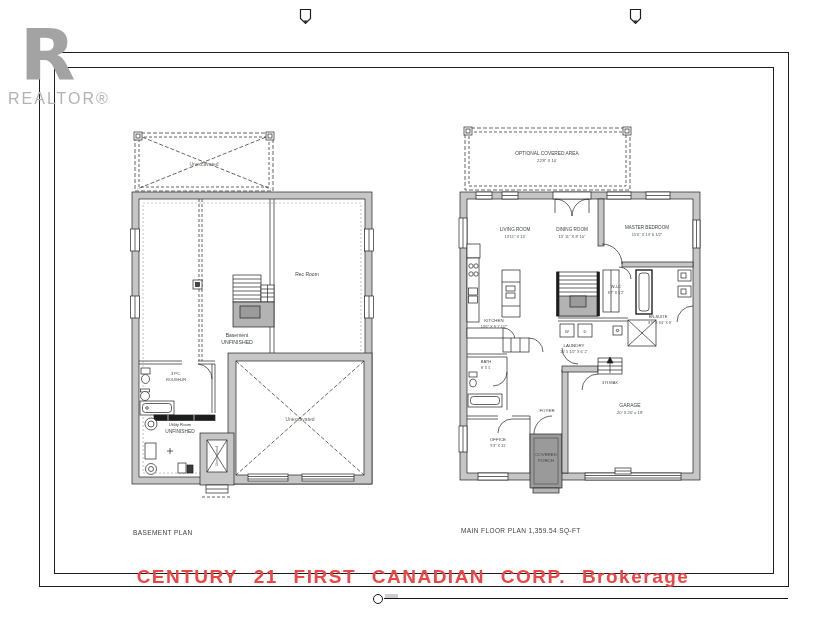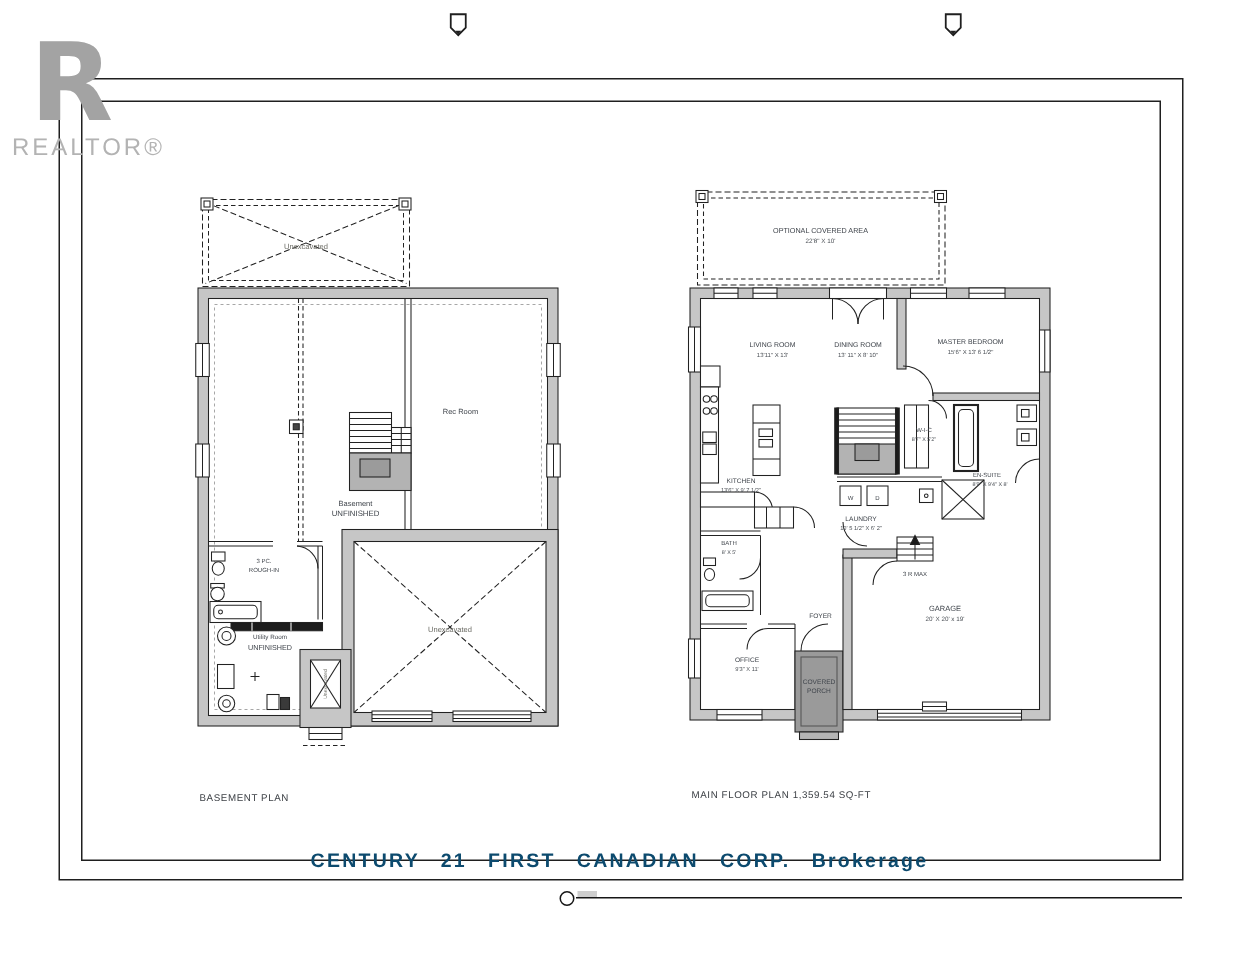--- a/index.html
+++ b/index.html
@@ -10,21 +10,21 @@
   .border-inner{position:absolute;left:54px;top:67px;width:718px;height:505px;
                 border:1px solid #1f1f1f;}
   .logo{position:absolute;left:8px;top:22px;width:110px;height:90px;}
   .logo-r{font-weight:900;font-size:72px;line-height:66px;color:#a3a3a3;
           font-family:"DejaVu Sans", sans-serif;letter-spacing:-2px;padding-left:12px;}
   .logo-word{font-size:16px;color:#b3b3b3;letter-spacing:2px;margin-top:2px;
              font-family:Liberation Sans, sans-serif;}
   .pin{position:absolute;top:8px;}
   .caption{position:absolute;font-size:6.5px;color:#3d4146;letter-spacing:.4px;}
   .watermark{position:absolute;left:39px;top:566px;width:748px;text-align:center;
-             font-size:13px;font-weight:bold;color:#0c4a6e;letter-spacing:1.5px;
+             font-size:19px;font-weight:bold;color:#ef4444;letter-spacing:1.5px;
              word-spacing:9px;white-space:nowrap;}
   .foot-line{position:absolute;left:384px;top:598px;width:404px;height:1px;background:#161616;}
   .foot-circle{position:absolute;left:373px;top:594px;width:8px;height:8px;
                border:1px solid #161616;border-radius:50%;background:#fff;}
   .foot-smudge{position:absolute;left:385px;top:594px;width:13px;height:4px;
                background:#b9b9b9;opacity:.7;}
   svg text{font-family:"Liberation Sans", sans-serif;fill:#3f444b;}
   svg .dim{fill:#4a4f55;}
   svg .faint{fill:#6b6b64;}
 </style>

